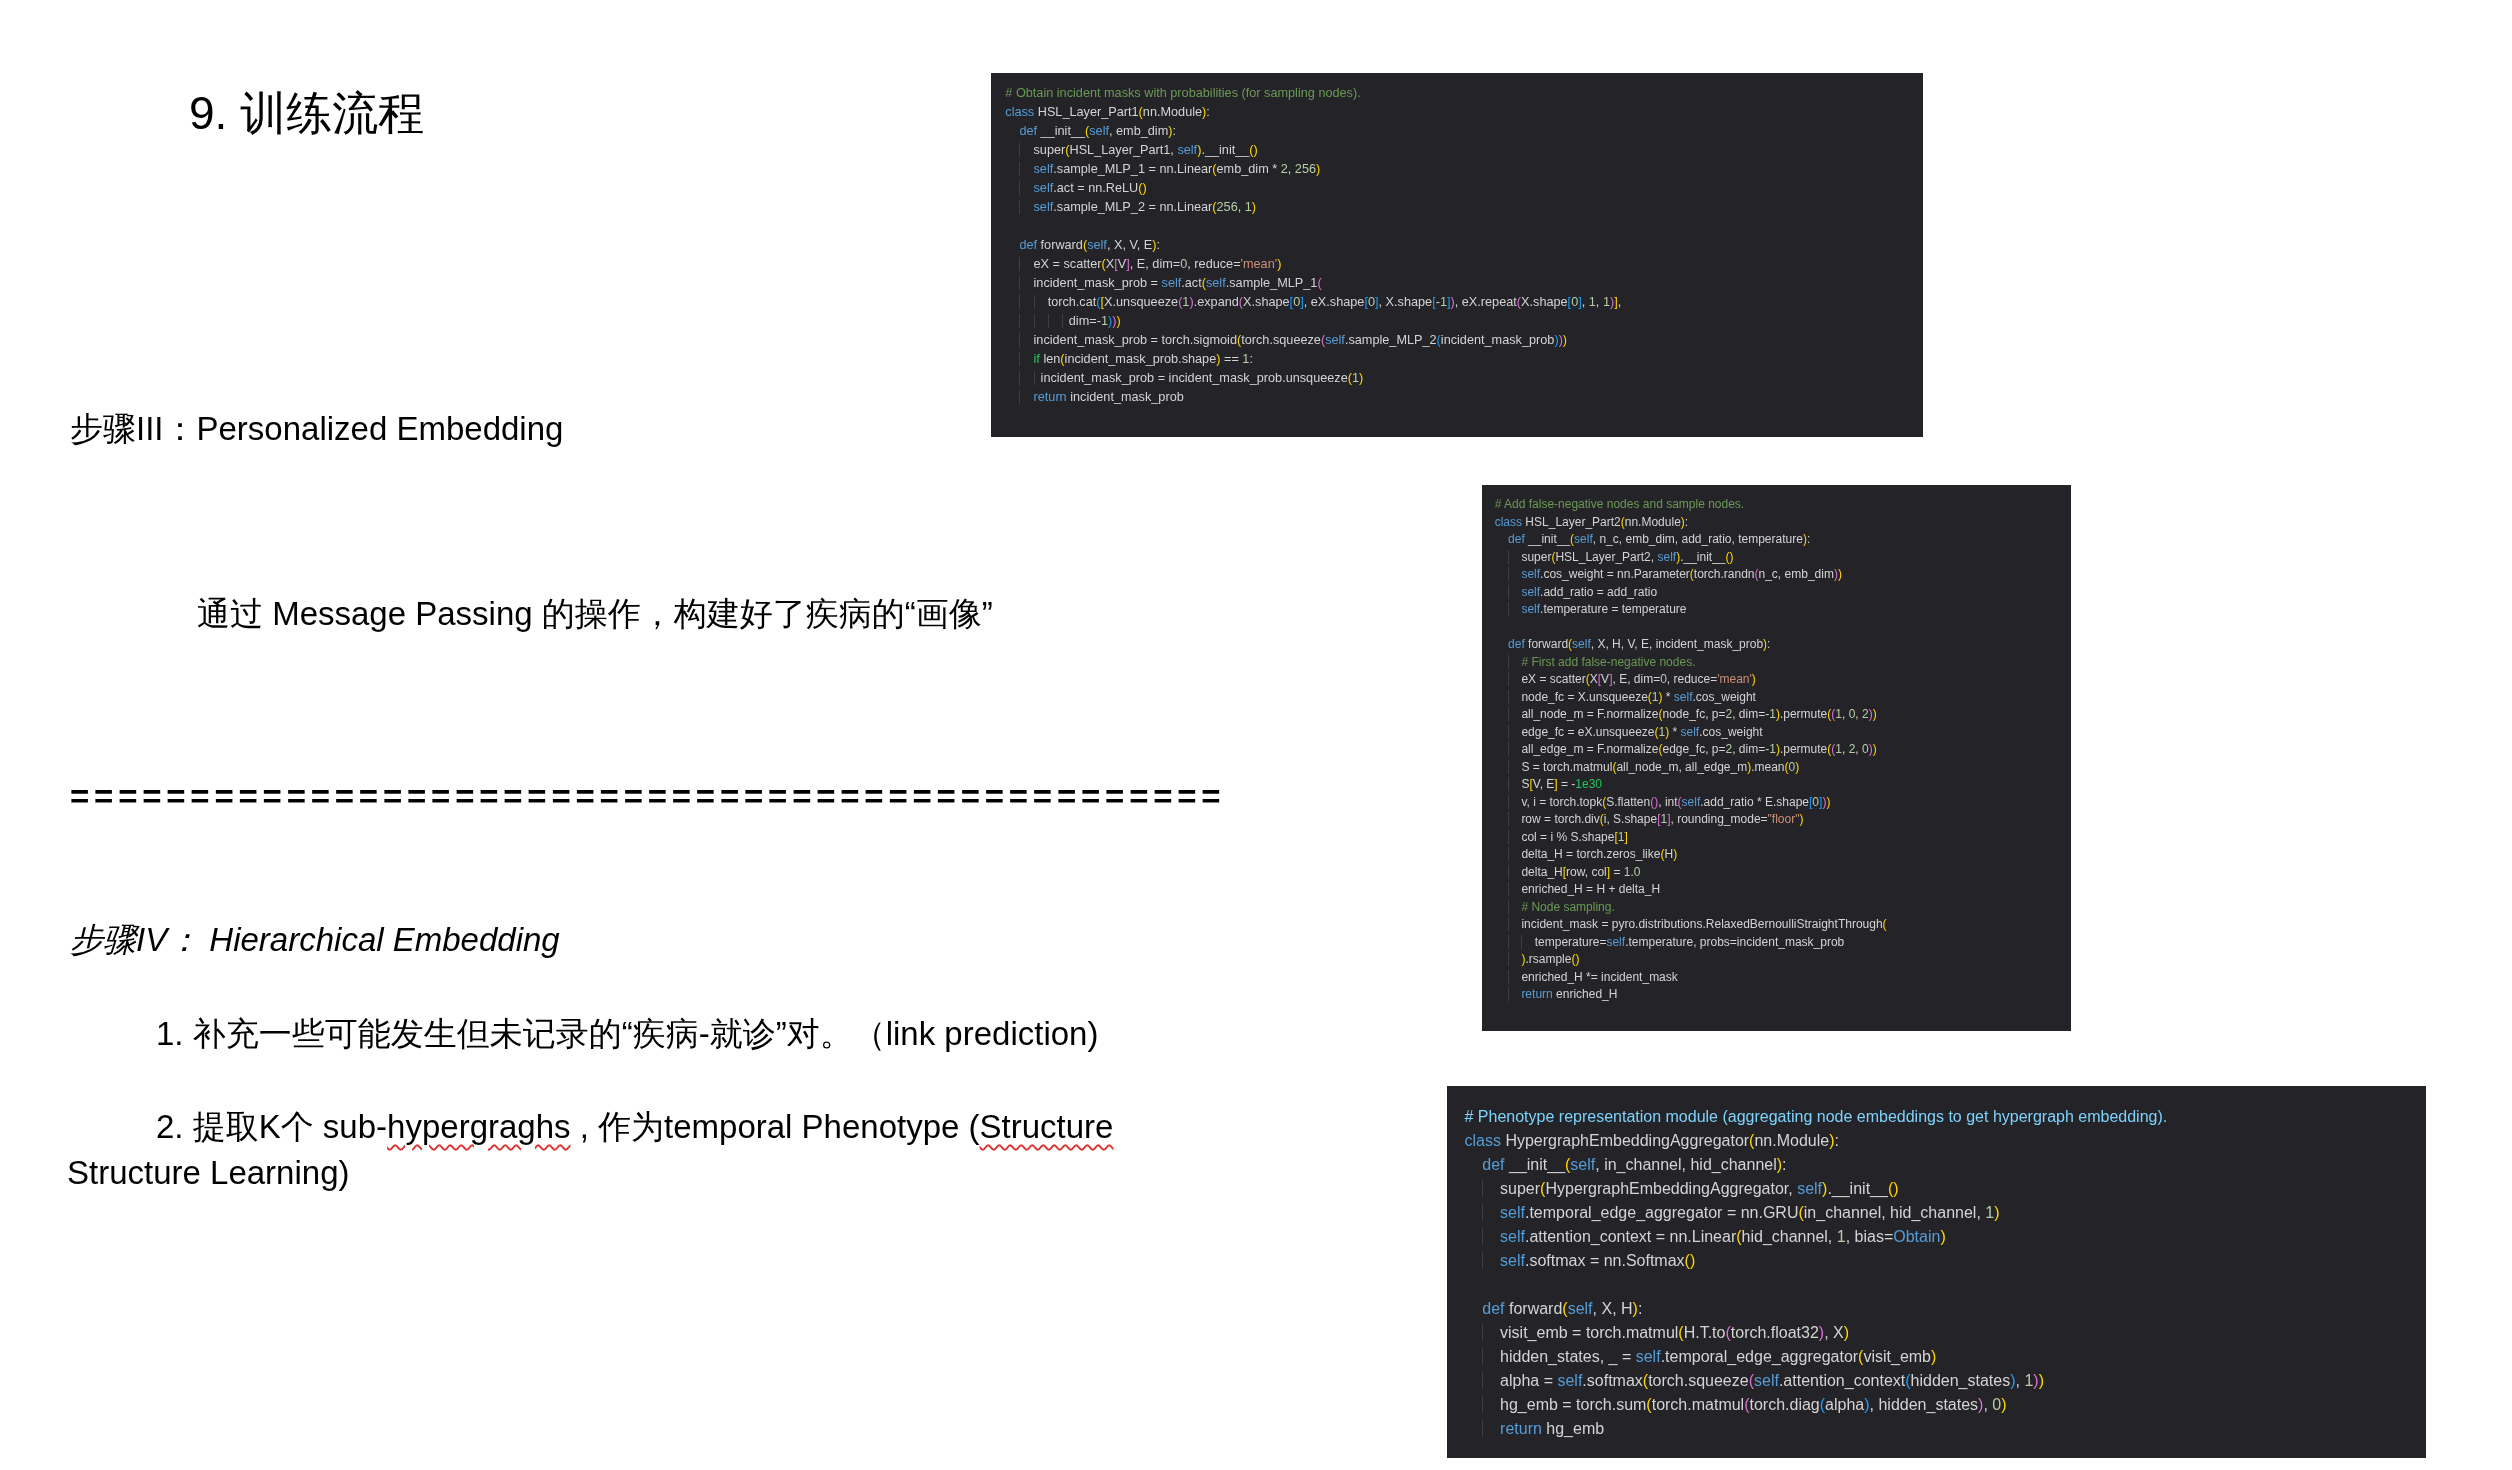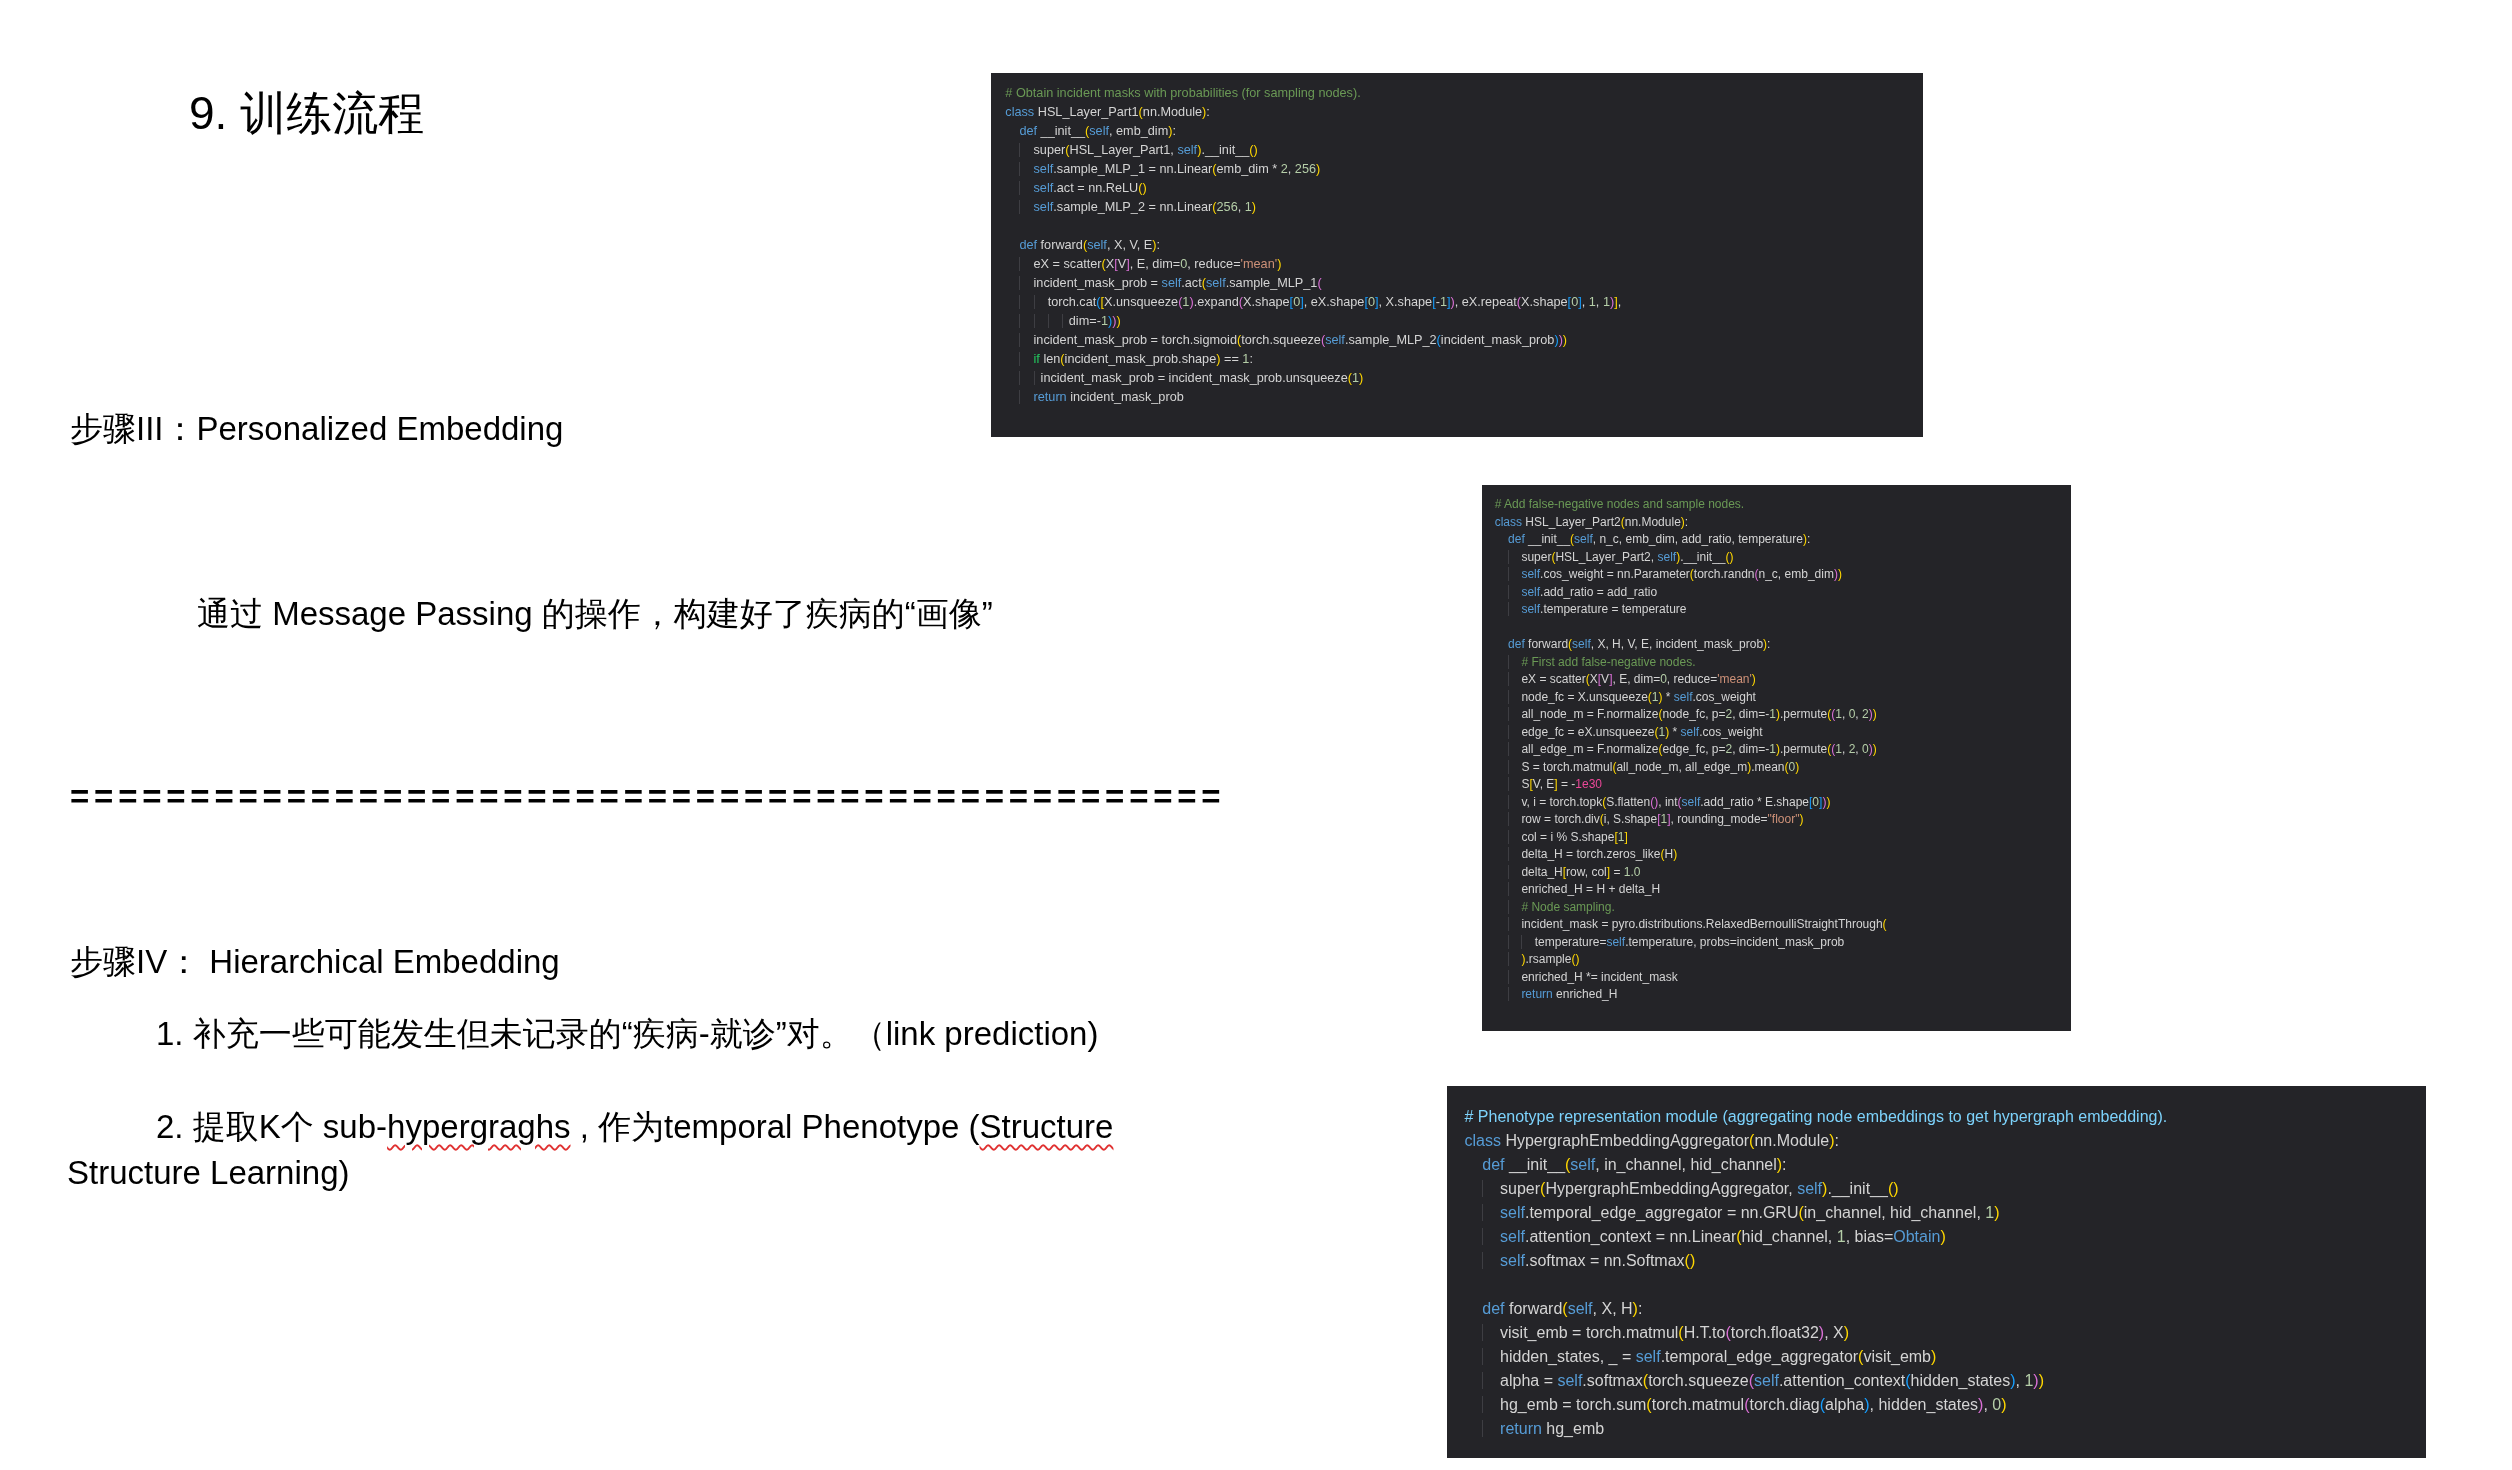--- a/index.html
+++ b/index.html
@@ -8,21 +8,21 @@
     position:relative; width:2512px; height:1471px; background:#ffffff;
     font-family:"Liberation Sans", sans-serif; color:#000000; overflow:hidden;
   }
   .abs { position:absolute; }
 
   .title    { left:189px;  top:83px;  font-size:46px; font-weight:400; }
   .step     { font-size:33px; }
   .step3    { left:70px;   top:407px;  }
   .note     { left:197px;  top:592px;  font-size:33px; }
   .divider  { left:70px;   top:778px;  font-size:33px; font-weight:700; letter-spacing:4.8px; white-space:nowrap; }
-  .step4    { left:70px;   top:940px; }
+  .step4    { left:70px;   top:918px;font-style:italic; }
   .item1    { left:156px;  top:1012px; font-size:33px; white-space:nowrap; }
   .item2    { left:67px;   top:1104px; font-size:33px; line-height:46px; width:1397px; }
   .item2 .ln1 { padding-left:89px; }
   .typo {
     text-decoration-line:underline; text-decoration-style:wavy;
     text-decoration-color:var(--typo); text-decoration-thickness:1.6px;
     text-underline-offset:5.6px;
   }
 
   pre.code {
@@ -82,21 +82,21 @@
 <span class="">    </span><span class="g">    </span><span style="color:#569cd6">self</span>.temperature = temperature
 
 <span class="">    </span><span style="color:#569cd6">def</span> forward<span style="color:#ffd700">(</span><span style="color:#569cd6">self</span>, X, H, V, E, incident_mask_prob<span style="color:#ffd700">)</span>:
 <span class="">    </span><span class="g">    </span><span style="color:#6a9955"># First add false-negative nodes.</span>
 <span class="">    </span><span class="g">    </span>eX = scatter<span style="color:#ffd700">(</span>X<span style="color:#da70d6">[</span>V<span style="color:#da70d6">]</span>, E, dim=<span style="color:#b5cea8">0</span>, reduce=<span style="color:#ce9178">'mean'</span><span style="color:#ffd700">)</span>
 <span class="">    </span><span class="g">    </span>node_fc = X.unsqueeze<span style="color:#ffd700">(</span><span style="color:#b5cea8">1</span><span style="color:#ffd700">)</span> * <span style="color:#569cd6">self</span>.cos_weight
 <span class="">    </span><span class="g">    </span>all_node_m = F.normalize<span style="color:#ffd700">(</span>node_fc, p=<span style="color:#b5cea8">2</span>, dim=-<span style="color:#b5cea8">1</span><span style="color:#ffd700">)</span>.permute<span style="color:#ffd700">(</span><span style="color:#da70d6">(</span><span style="color:#b5cea8">1</span>, <span style="color:#b5cea8">0</span>, <span style="color:#b5cea8">2</span><span style="color:#da70d6">)</span><span style="color:#ffd700">)</span>
 <span class="">    </span><span class="g">    </span>edge_fc = eX.unsqueeze<span style="color:#ffd700">(</span><span style="color:#b5cea8">1</span><span style="color:#ffd700">)</span> * <span style="color:#569cd6">self</span>.cos_weight
 <span class="">    </span><span class="g">    </span>all_edge_m = F.normalize<span style="color:#ffd700">(</span>edge_fc, p=<span style="color:#b5cea8">2</span>, dim=-<span style="color:#b5cea8">1</span><span style="color:#ffd700">)</span>.permute<span style="color:#ffd700">(</span><span style="color:#da70d6">(</span><span style="color:#b5cea8">1</span>, <span style="color:#b5cea8">2</span>, <span style="color:#b5cea8">0</span><span style="color:#da70d6">)</span><span style="color:#ffd700">)</span>
 <span class="">    </span><span class="g">    </span>S = torch.matmul<span style="color:#ffd700">(</span>all_node_m, all_edge_m<span style="color:#ffd700">)</span>.mean<span style="color:#ffd700">(</span><span style="color:#b5cea8">0</span><span style="color:#ffd700">)</span>
-<span class="">    </span><span class="g">    </span>S<span style="color:#ffd700">[</span>V, E<span style="color:#ffd700">]</span> = -<span style="color:#ec4899">1e30</span>
+<span class="">    </span><span class="g">    </span>S<span style="color:#ffd700">[</span>V, E<span style="color:#ffd700">]</span> = -<span style="color:#22c55e">1e30</span>
 <span class="">    </span><span class="g">    </span>v, i = torch.topk<span style="color:#ffd700">(</span>S.flatten<span style="color:#da70d6">(</span><span style="color:#da70d6">)</span>, int<span style="color:#da70d6">(</span><span style="color:#569cd6">self</span>.add_ratio * E.shape<span style="color:#179fff">[</span><span style="color:#b5cea8">0</span><span style="color:#179fff">]</span><span style="color:#da70d6">)</span><span style="color:#ffd700">)</span>
 <span class="">    </span><span class="g">    </span>row = torch.div<span style="color:#ffd700">(</span>i, S.shape<span style="color:#da70d6">[</span><span style="color:#b5cea8">1</span><span style="color:#da70d6">]</span>, rounding_mode=<span style="color:#ce9178">"floor"</span><span style="color:#ffd700">)</span>
 <span class="">    </span><span class="g">    </span>col = i % S.shape<span style="color:#ffd700">[</span><span style="color:#b5cea8">1</span><span style="color:#ffd700">]</span>
 <span class="">    </span><span class="g">    </span>delta_H = torch.zeros_like<span style="color:#ffd700">(</span>H<span style="color:#ffd700">)</span>
 <span class="">    </span><span class="g">    </span>delta_H<span style="color:#ffd700">[</span>row, col<span style="color:#ffd700">]</span> = <span style="color:#b5cea8">1.0</span>
 <span class="">    </span><span class="g">    </span>enriched_H = H + delta_H
 <span class="">    </span><span class="g">    </span><span style="color:#6a9955"># Node sampling.</span>
 <span class="">    </span><span class="g">    </span>incident_mask = pyro.distributions.RelaxedBernoulliStraightThrough<span style="color:#ffd700">(</span>
 <span class="">    </span><span class="g">    </span><span class="g">    </span>temperature=<span style="color:#569cd6">self</span>.temperature, probs=incident_mask_prob
 <span class="">    </span><span class="g">    </span><span style="color:#ffd700">)</span>.rsample<span style="color:#ffd700">(</span><span style="color:#ffd700">)</span>

